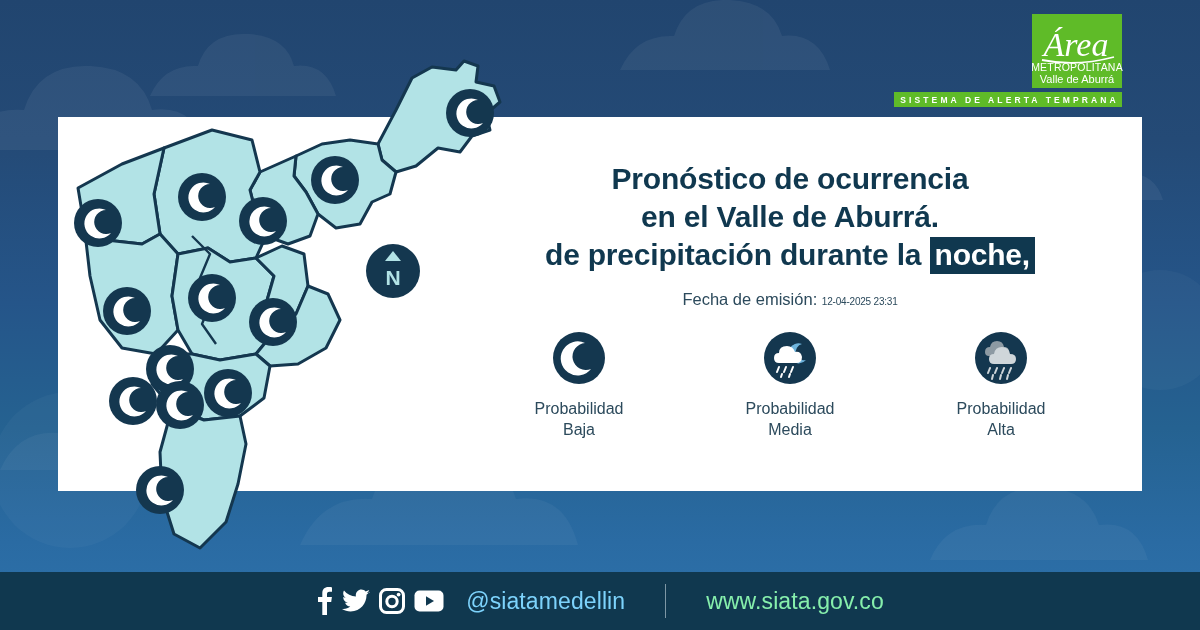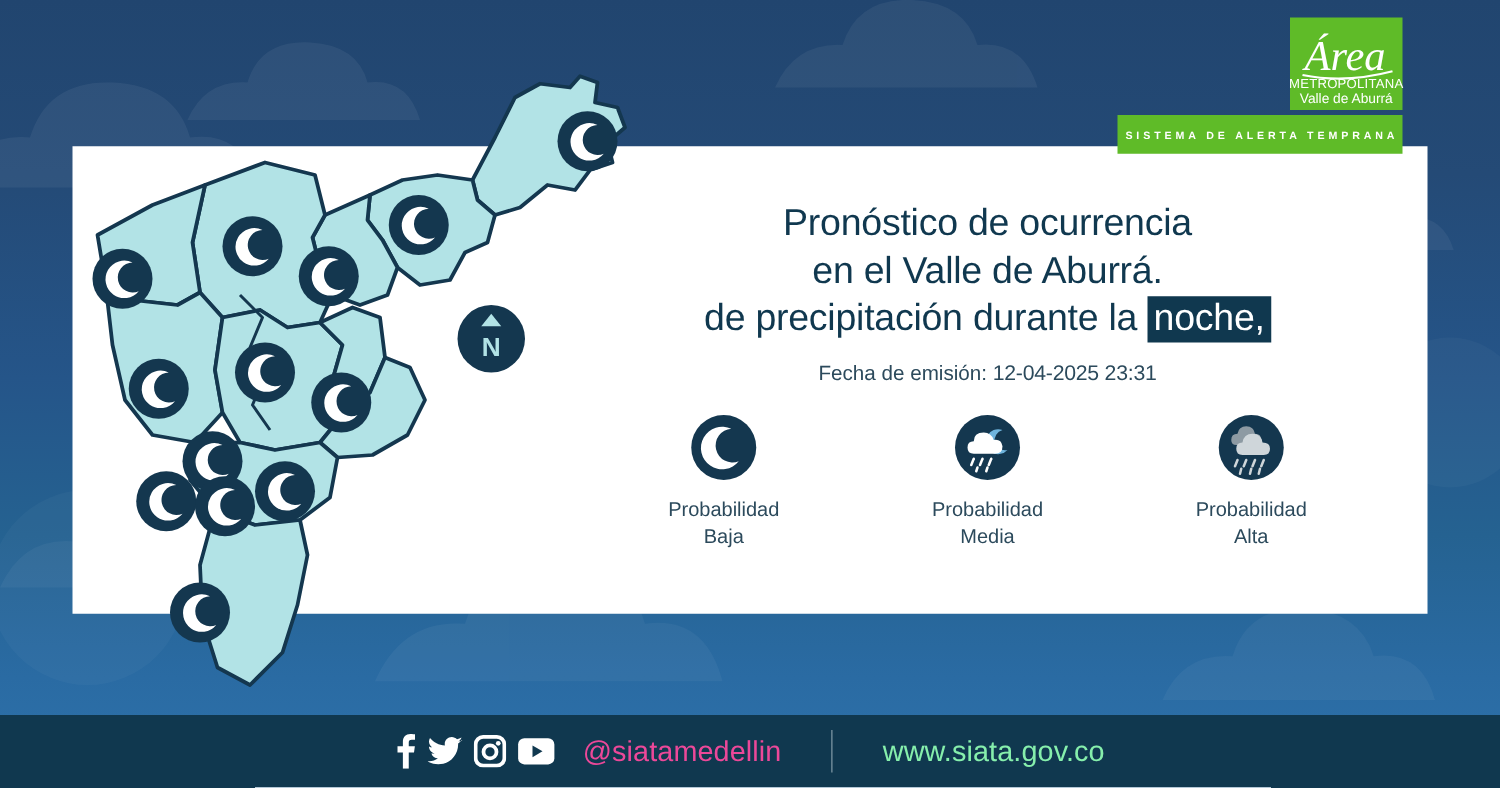--- a/index.html
+++ b/index.html
@@ -80,21 +80,21 @@
   .area-l2 {
     font-size: 11px;
     color: #ffffff;
     line-height: 12px;
   }
   .alerta-band {
     position: absolute;
     top: 92px;
     right: 78px;
     width: 228px;
-    height: 31px;
+    height: 15px;
     background: #5fbb28;
     color: #ffffff;
     font-size: 8.5px;
     font-weight: bold;
     letter-spacing: 3.1px;
     display: flex;
     align-items: center;
     justify-content: center;
     z-index: 6;
     box-sizing: border-box;
@@ -128,37 +128,37 @@
     position: absolute;
     left: 470px;
     top: 160px;
     width: 640px;
     z-index: 5;
     text-align: center;
   }
   .title {
     color: #10384f;
     font-size: 30px;
-    font-weight: normal;
+    font-weight: bold;
     line-height: 38px;
     letter-spacing: -0.2px;
   }
   .hl {
     background: #10384f;
     color: #ffffff;
     padding: 1px 5px 3px 5px;
   }
   .fecha {
     margin-top: 15px;
     color: #2c4a5c;
     font-size: 16.5px;
     line-height: 20px;
   }
   .fecha .fval {
-    font-size: 17px;
+    font-size: 10px;
     letter-spacing: -0.2px;
   }
 
   
   .legend {
     position: absolute;
     left: 470px;
     top: 330px;
     width: 640px;
     display: flex;
@@ -200,21 +200,21 @@
     align-items: center;
     gap: 22px;
   }
   .social {
     display: flex;
     align-items: center;
     gap: 9px;
   }
   .social svg { display: block; }
   .handle {
-    color: #ec4899;
+    color: #7dd3fc;
     font-size: 23px;
     letter-spacing: .1px;
   }
   .divider {
     width: 1px;
     height: 34px;
     background: #7e97a5;
     margin: 0 18px;
   }
   .weburl {

